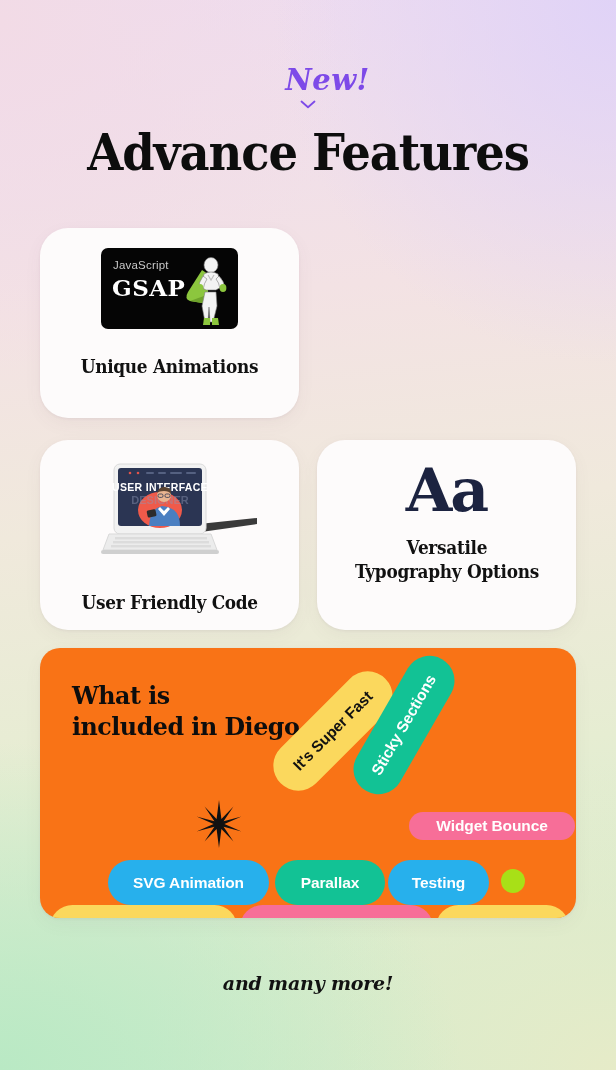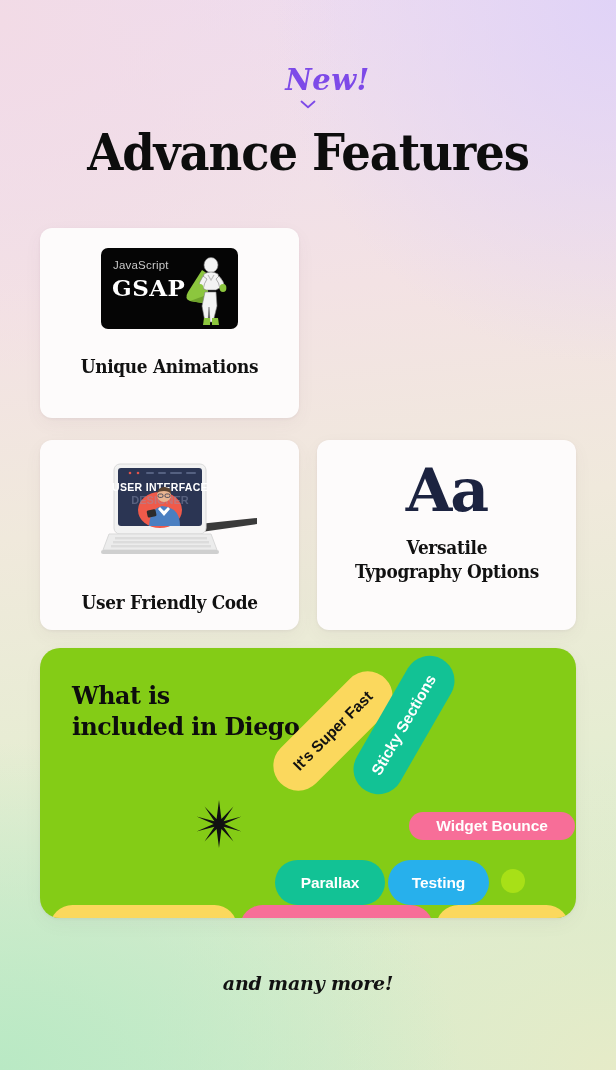--- a/index.html
+++ b/index.html
@@ -32,21 +32,21 @@
     letter-spacing:-1.2px; line-height:1.05;
     margin-top:18px;
     transform:scaleX(.93); transform-origin:center;
   }
 
   
   .grid { position:absolute; top:228px; left:40px; width:536px; }
   .row { display:flex; gap:18px; margin-bottom:22px; }
   .card {
     width:259px; height:190px;
-    background:#fdfbfb; border-radius:12px;
+    background:#fdfbfb; border-radius:28px;
     box-shadow:0 1px 3px rgba(60,40,60,.06), 0 6px 18px rgba(90,70,90,.05);
     display:flex; flex-direction:column; align-items:center;
     position:relative; overflow:hidden;
   }
   .card-title {
     font-family:"DejaVu Serif", serif; font-weight:700;
     font-size:18px; color:#111; text-align:center;
     letter-spacing:-.3px; transform:scaleX(.94);
   }
   .card-sub {
@@ -89,21 +89,21 @@
     margin-top:20px;
     font-family:"DejaVu Serif", serif; font-weight:700;
     font-size:60px; color:#1c2340; line-height:1;
     letter-spacing:-2px;
   }
   .type-card .card-title { margin-top:16px; line-height:1.35; }
 
   
   .bottom {
     position:absolute; left:40px; top:648px; width:536px; height:270px;
-    background:#84cc16; border-radius:20px;
+    background:#f97316; border-radius:20px;
     box-shadow:0 1px 3px rgba(60,40,60,.06), 0 6px 18px rgba(90,70,90,.05);
     overflow:hidden;
   }
   .bottom-title {
     position:absolute; left:32px; top:33px;
     font-family:"DejaVu Serif", serif; font-weight:700;
     font-size:25px; color:#0d0d0d; line-height:1.22;
     letter-spacing:-.5px; transform:scaleX(.95); transform-origin:left top;
     white-space:pre-line;
   }
@@ -236,20 +236,23 @@
     </div>
 
     <div class="pill" style="left:288px; top:52px; width:152px; height:50px; transform:rotate(-60deg); transform-origin:center; background:#12c295; color:#ffffff;">
       <span>Sticky Sections</span>
     </div>
 
     <div class="pill" style="left:369px; top:164px; width:166px; height:28px; background:#f76e98; color:#ffffff;">
       <span>Widget Bounce</span>
     </div>
 
+    <div class="pill" style="left:68px; top:212px; width:161px; height:45px; background:#27b0ec; color:#ffffff;">
+      <span>SVG Animation</span>
+    </div>
 
     <div class="pill" style="left:235px; top:212px; width:110px; height:45px; background:#12c295; color:#ffffff;">
       <span>Parallax</span>
     </div>
 
     <div class="pill" style="left:348px; top:212px; width:101px; height:45px; background:#27b0ec; color:#ffffff;">
       <span>Testing</span>
     </div>
 
     <div class="pill" style="left:10px; top:257px; width:187px; height:45px; background:#fbd85d; color:#111111;">

